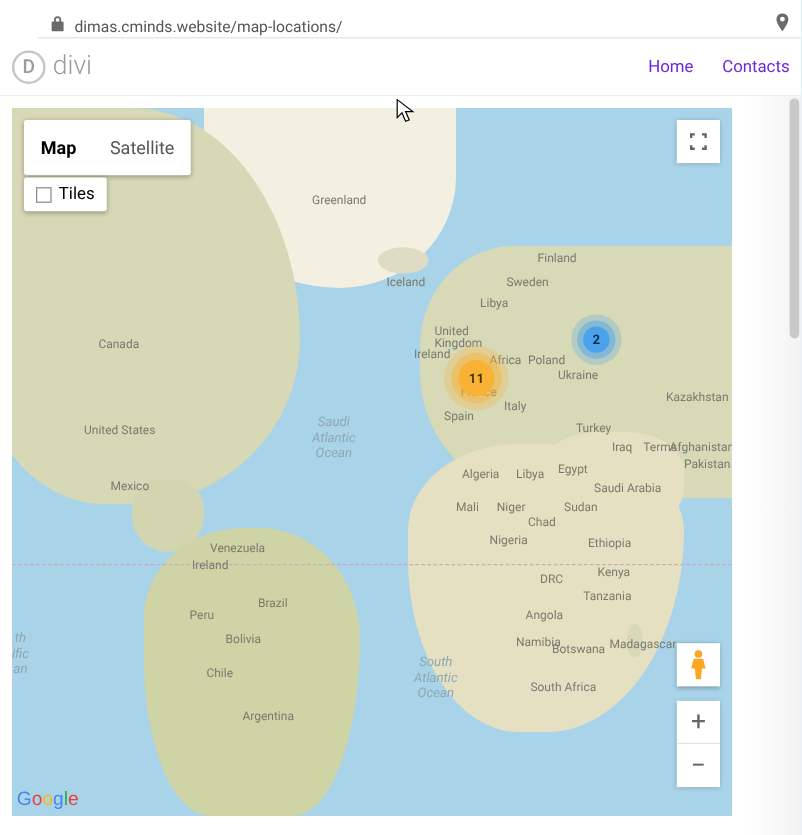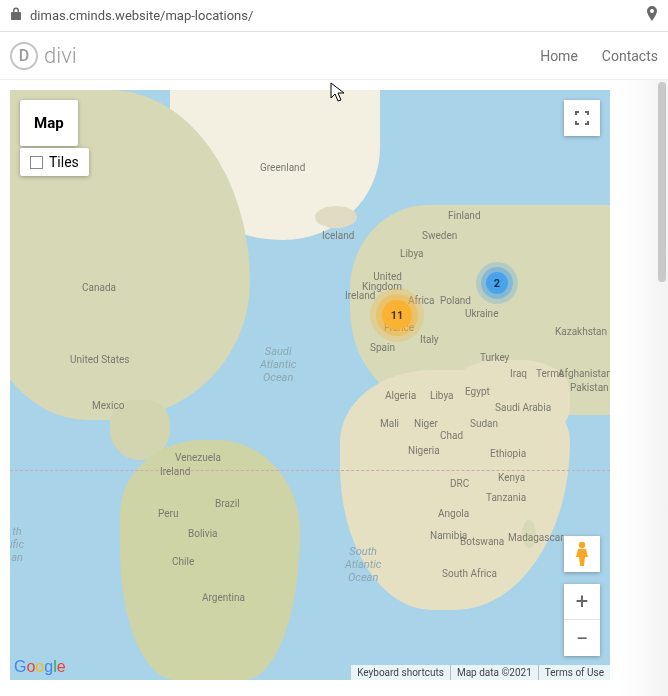--- a/index.html
+++ b/index.html
@@ -1,28 +1,28 @@
 <!DOCTYPE html>
 <html><head>
 <meta charset="utf-8">
 <style>
   * { box-sizing: border-box; margin: 0; padding: 0; }
   body { font-family: -apple-system, BlinkMacSystemFont, "Segoe UI", Roboto, Arial, sans-serif; background: #fff; width: 668px; height: 696px; overflow: hidden; position: relative; }
 
   
-  .addr-bar { height: 32px; display: flex; align-items: center; padding: 0 10px; border-bottom: 1px solid #e1e1e1; font-size: 13px; color: #555; }
+  .addr-bar { height: 32px; display: flex; align-items: flex-end; padding: 0 10px; border-bottom: 1px solid #e1e1e1; font-size: 13px; color: #555; margin-left: 32px; }
   .addr-bar .lock { margin-right: 8px; color: #6a6a6a; }
   .addr-bar .url { flex: 1; }
   .addr-bar .pin { color: #6a6a6a; }
 
   
   .site-header { height: 48px; display: flex; align-items: center; padding: 0 10px; border-bottom: 1px solid #eee; }
   .logo-wrap { display: flex; align-items: center; gap: 6px; color: #9b9b9b; font-size: 22px; font-weight: 300; }
   .logo-circle { width: 28px; height: 28px; border: 2px solid #c5c5c5; border-radius: 50%; display: flex; align-items: center; justify-content: center; font-weight: 500; font-size: 16px; color: #9b9b9b; }
-  .nav { margin-left: auto; display: flex; gap: 24px; font-size: 14px; color: #737373; }
+  .nav { margin-left: auto; display: flex; gap: 24px; font-size: 14px; color: #6d28d9; }
   .nav span { cursor: pointer; }
 
   
   .map-wrap { position: absolute; left: 10px; top: 90px; width: 600px; height: 590px; background: #a8d3e8; overflow: hidden; }
 
   
   .map-type { position: absolute; top: 10px; left: 10px; display: flex; background: #fff; border-radius: 2px; box-shadow: 0 1px 4px rgba(0,0,0,.3); font-size: 15px; z-index: 5; }
   .map-type div { padding: 14px 14px; cursor: pointer; }
   .map-type .active { font-weight: 700; color: #000; }
   .map-type .inactive { color: #555; }
@@ -61,21 +61,21 @@
   .na { left: -40px; top: 0; width: 280px; height: 330px; background: #d6d8b6; border-radius: 0 60% 60% 50% / 0 70% 50% 60%; }
   .ca { left: 100px; top: 310px; width: 60px; height: 60px; background: #d3d5b0; border-radius: 40% 40% 50% 50%; }
   .sa { left: 110px; top: 350px; width: 180px; height: 240px; background: #cfd4a7; border-radius: 60% 60% 40% 40% / 40% 50% 80% 70%; }
   .me { left: 440px; top: 270px; width: 120px; height: 80px; background: #e6e0c2; border-radius: 40% 40% 40% 40%; }
   .madagascar { left: 512px; top: 430px; width: 14px; height: 28px; background: #d7d9b7; border-radius: 50%; }
 
   
   .equator { position: absolute; left: 0; top: 380px; width: 100%; height: 0; border-top: 1px dashed #c9aab5; z-index: 2; }
 
   .ocean-label { position: absolute; color:#8fa7b3; font-style: italic; font-size: 11px; text-align: center; z-index: 3; line-height: 1.2; }
-  .country-label { position: absolute; color:#7a7a6f; font-size: 10px; z-index: 3; white-space: nowrap; text-align: right; }
+  .country-label { position: absolute; color:#7a7a6f; font-size: 10px; z-index: 3; white-space: nowrap; }
 
   
   .cluster { position: absolute; border-radius: 50%; display:flex; align-items:center; justify-content:center; font-weight:700; font-size:11px; z-index:4; cursor:pointer; }
   .cluster-11 { left: 372px; top: 210px; width: 30px; height: 30px; background: #f9b233; color:#4a3500; box-shadow: 0 0 0 6px rgba(249,178,51,.45), 0 0 0 12px rgba(249,178,51,.25); }
   .cluster-2  { left: 476px; top: 182px; width: 22px; height: 22px; background: #4aa3ea; color:#053055; box-shadow: 0 0 0 5px rgba(74,163,234,.45), 0 0 0 10px rgba(74,163,234,.25); }
 
   
   .fake-cursor { position:absolute; left: 330px; top: 82px; z-index: 20; pointer-events:none; }
 
   
@@ -185,20 +185,21 @@
   <div class="country-label" style="left:148px;top:418px">Peru</div>
   <div class="country-label" style="left:178px;top:438px">Bolivia</div>
   <div class="country-label" style="left:162px;top:466px">Chile</div>
   <div class="country-label" style="left:192px;top:502px">Argentina</div>
 
   <div class="cluster cluster-11">11</div>
   <div class="cluster cluster-2">2</div>
 
   <div class="map-type">
     <div class="active">Map</div>
+    <div class="inactive">Satellite</div>
   </div>
 
   <div class="tiles-box">
     <span class="cb"></span>
     <span>Tiles</span>
   </div>
 
   <div class="fullscreen">
     <svg width="16" height="16" viewBox="0 0 16 16">
         <path fill="#666" d="M1 1h4v2H3v2H1V1zm14 0v4h-2V3h-2V1h4zM1 15v-4h2v2h2v2H1zm14 0h-4v-2h2v-2h2v4z"></path>
@@ -214,22 +215,17 @@
 
   <div class="zoom">
     <div>+</div>
     <div>−</div>
   </div>
 
   <div class="glogo">
     <span>G</span><span>o</span><span>o</span><span>g</span><span>l</span><span>e</span>
   </div>
 
-  <div class="attrib">
-    <div>Keyboard shortcuts</div>
-    <div>Map data ©2021</div>
-    <div>Terms of Use</div>
-  </div>
 </div>
 
 <svg class="fake-cursor" width="16" height="20" viewBox="0 0 16 20">
     <path d="M1 1l0 15 4-4 3 7 3-1-3-7 6 0z" fill="#fff" stroke="#000" stroke-width="1"></path>
   </svg>
 
 </body></html>

